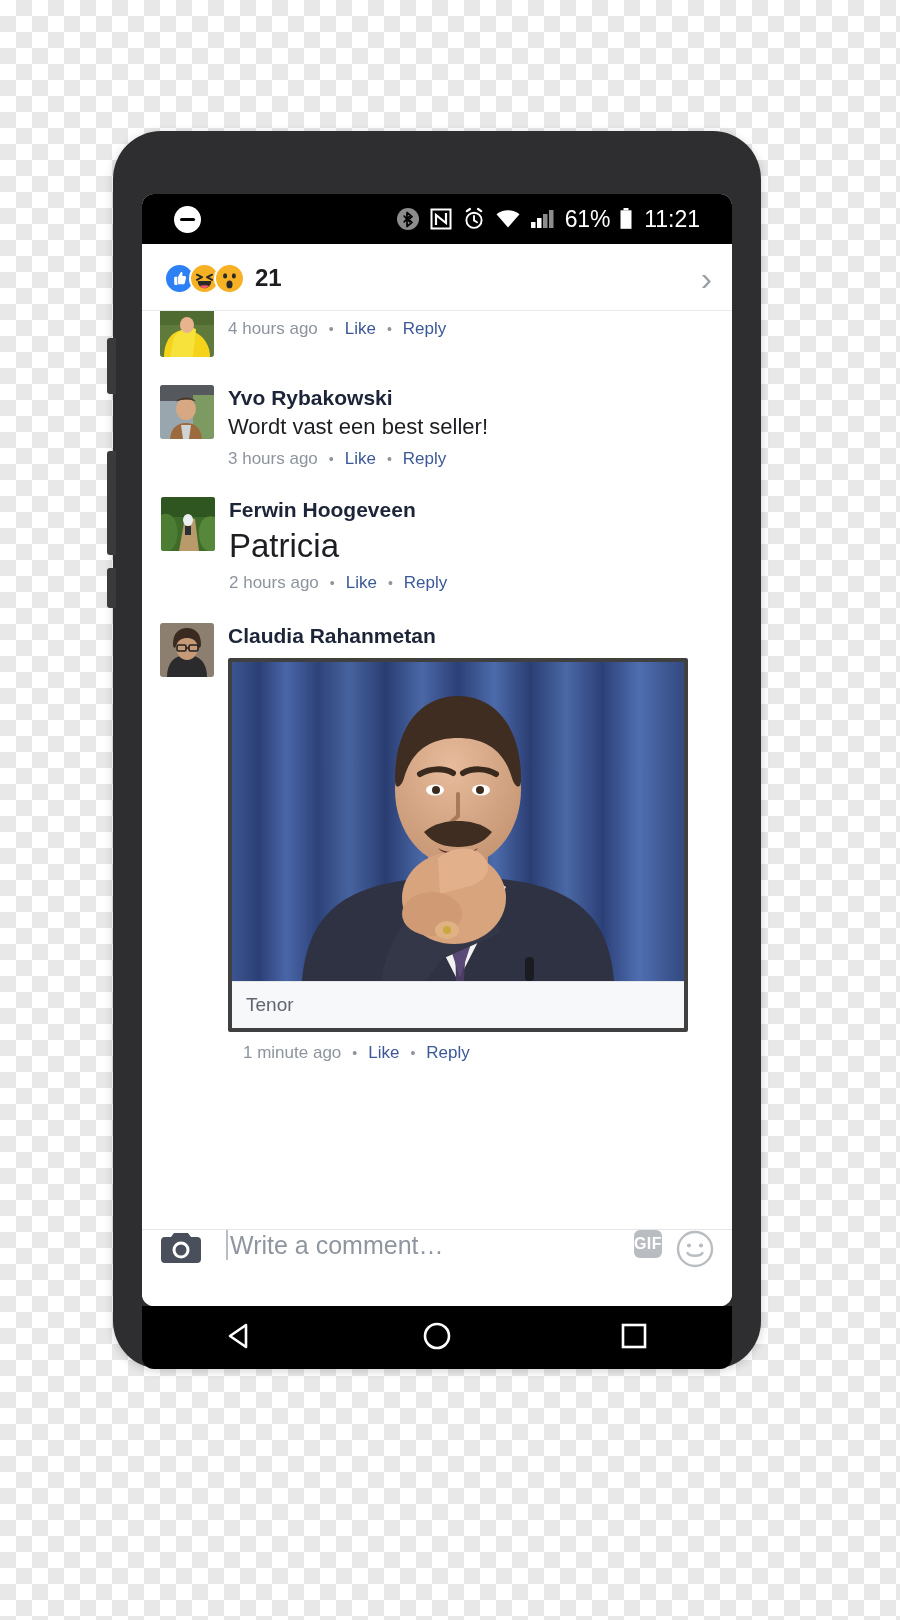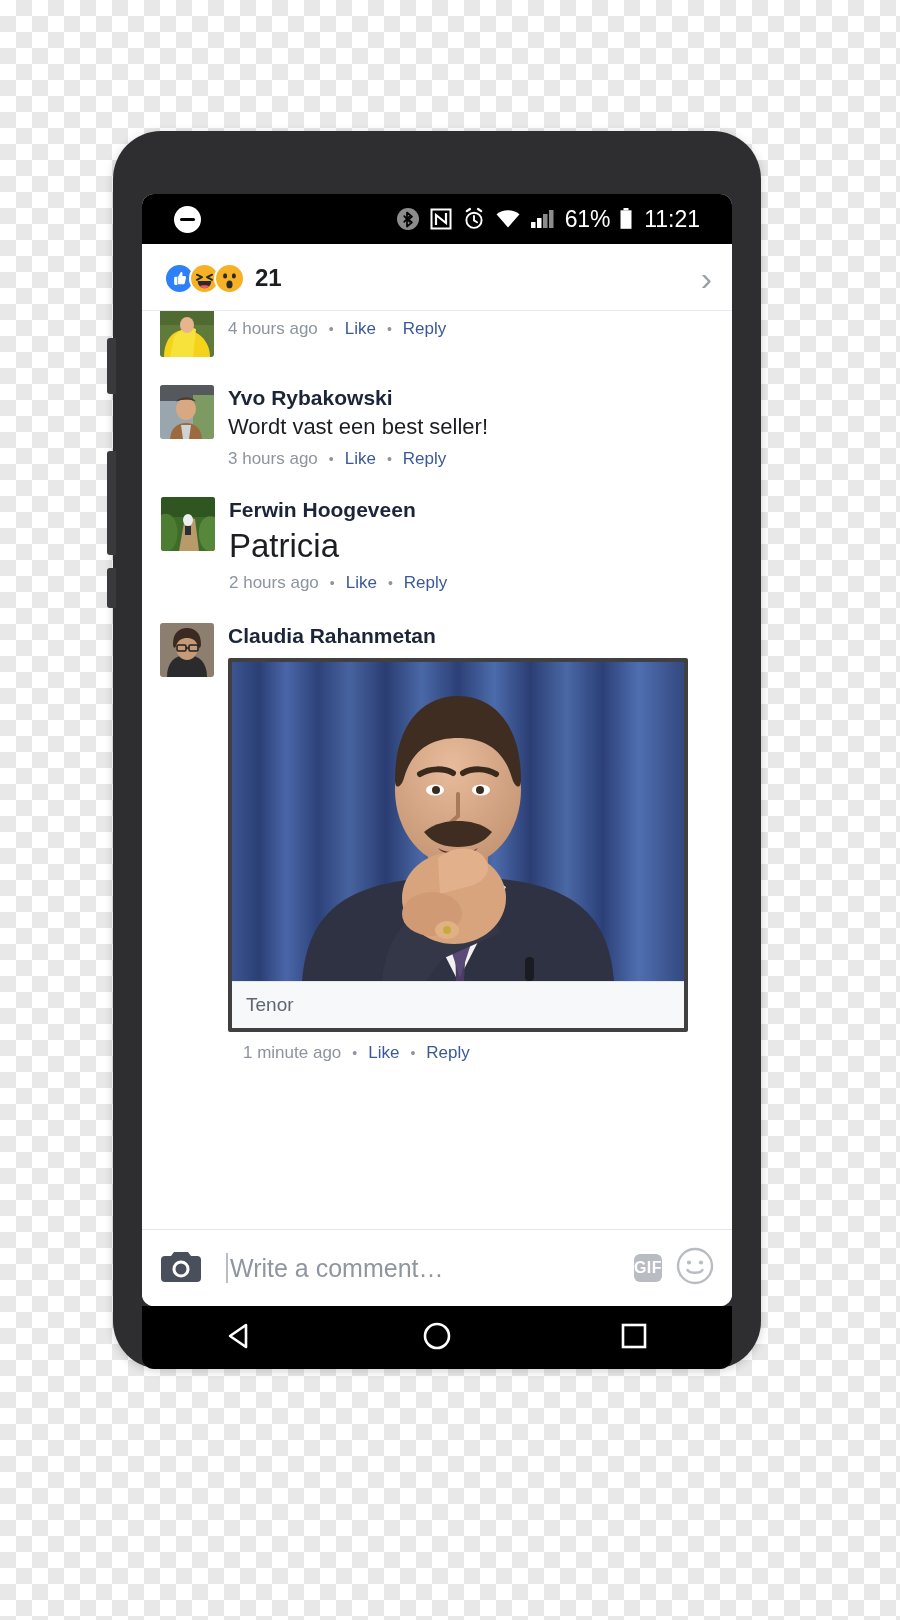--- a/index.html
+++ b/index.html
@@ -207,21 +207,21 @@
     font-size: 19px;
     color: #606770;
   }
 
   
   .composer {
     flex: none;
     height: 76px;
     border-top: 1px solid #e4e6eb;
     display: flex;
-    align-items: center;
+    align-items: flex-start;
     padding: 0 18px;
     background: #fff;
     gap: 14px;
   }
   .camera { flex:none; }
   .composer-input {
     flex: 1 1 auto;
     display: flex;
     align-items: center;
     position: relative;

